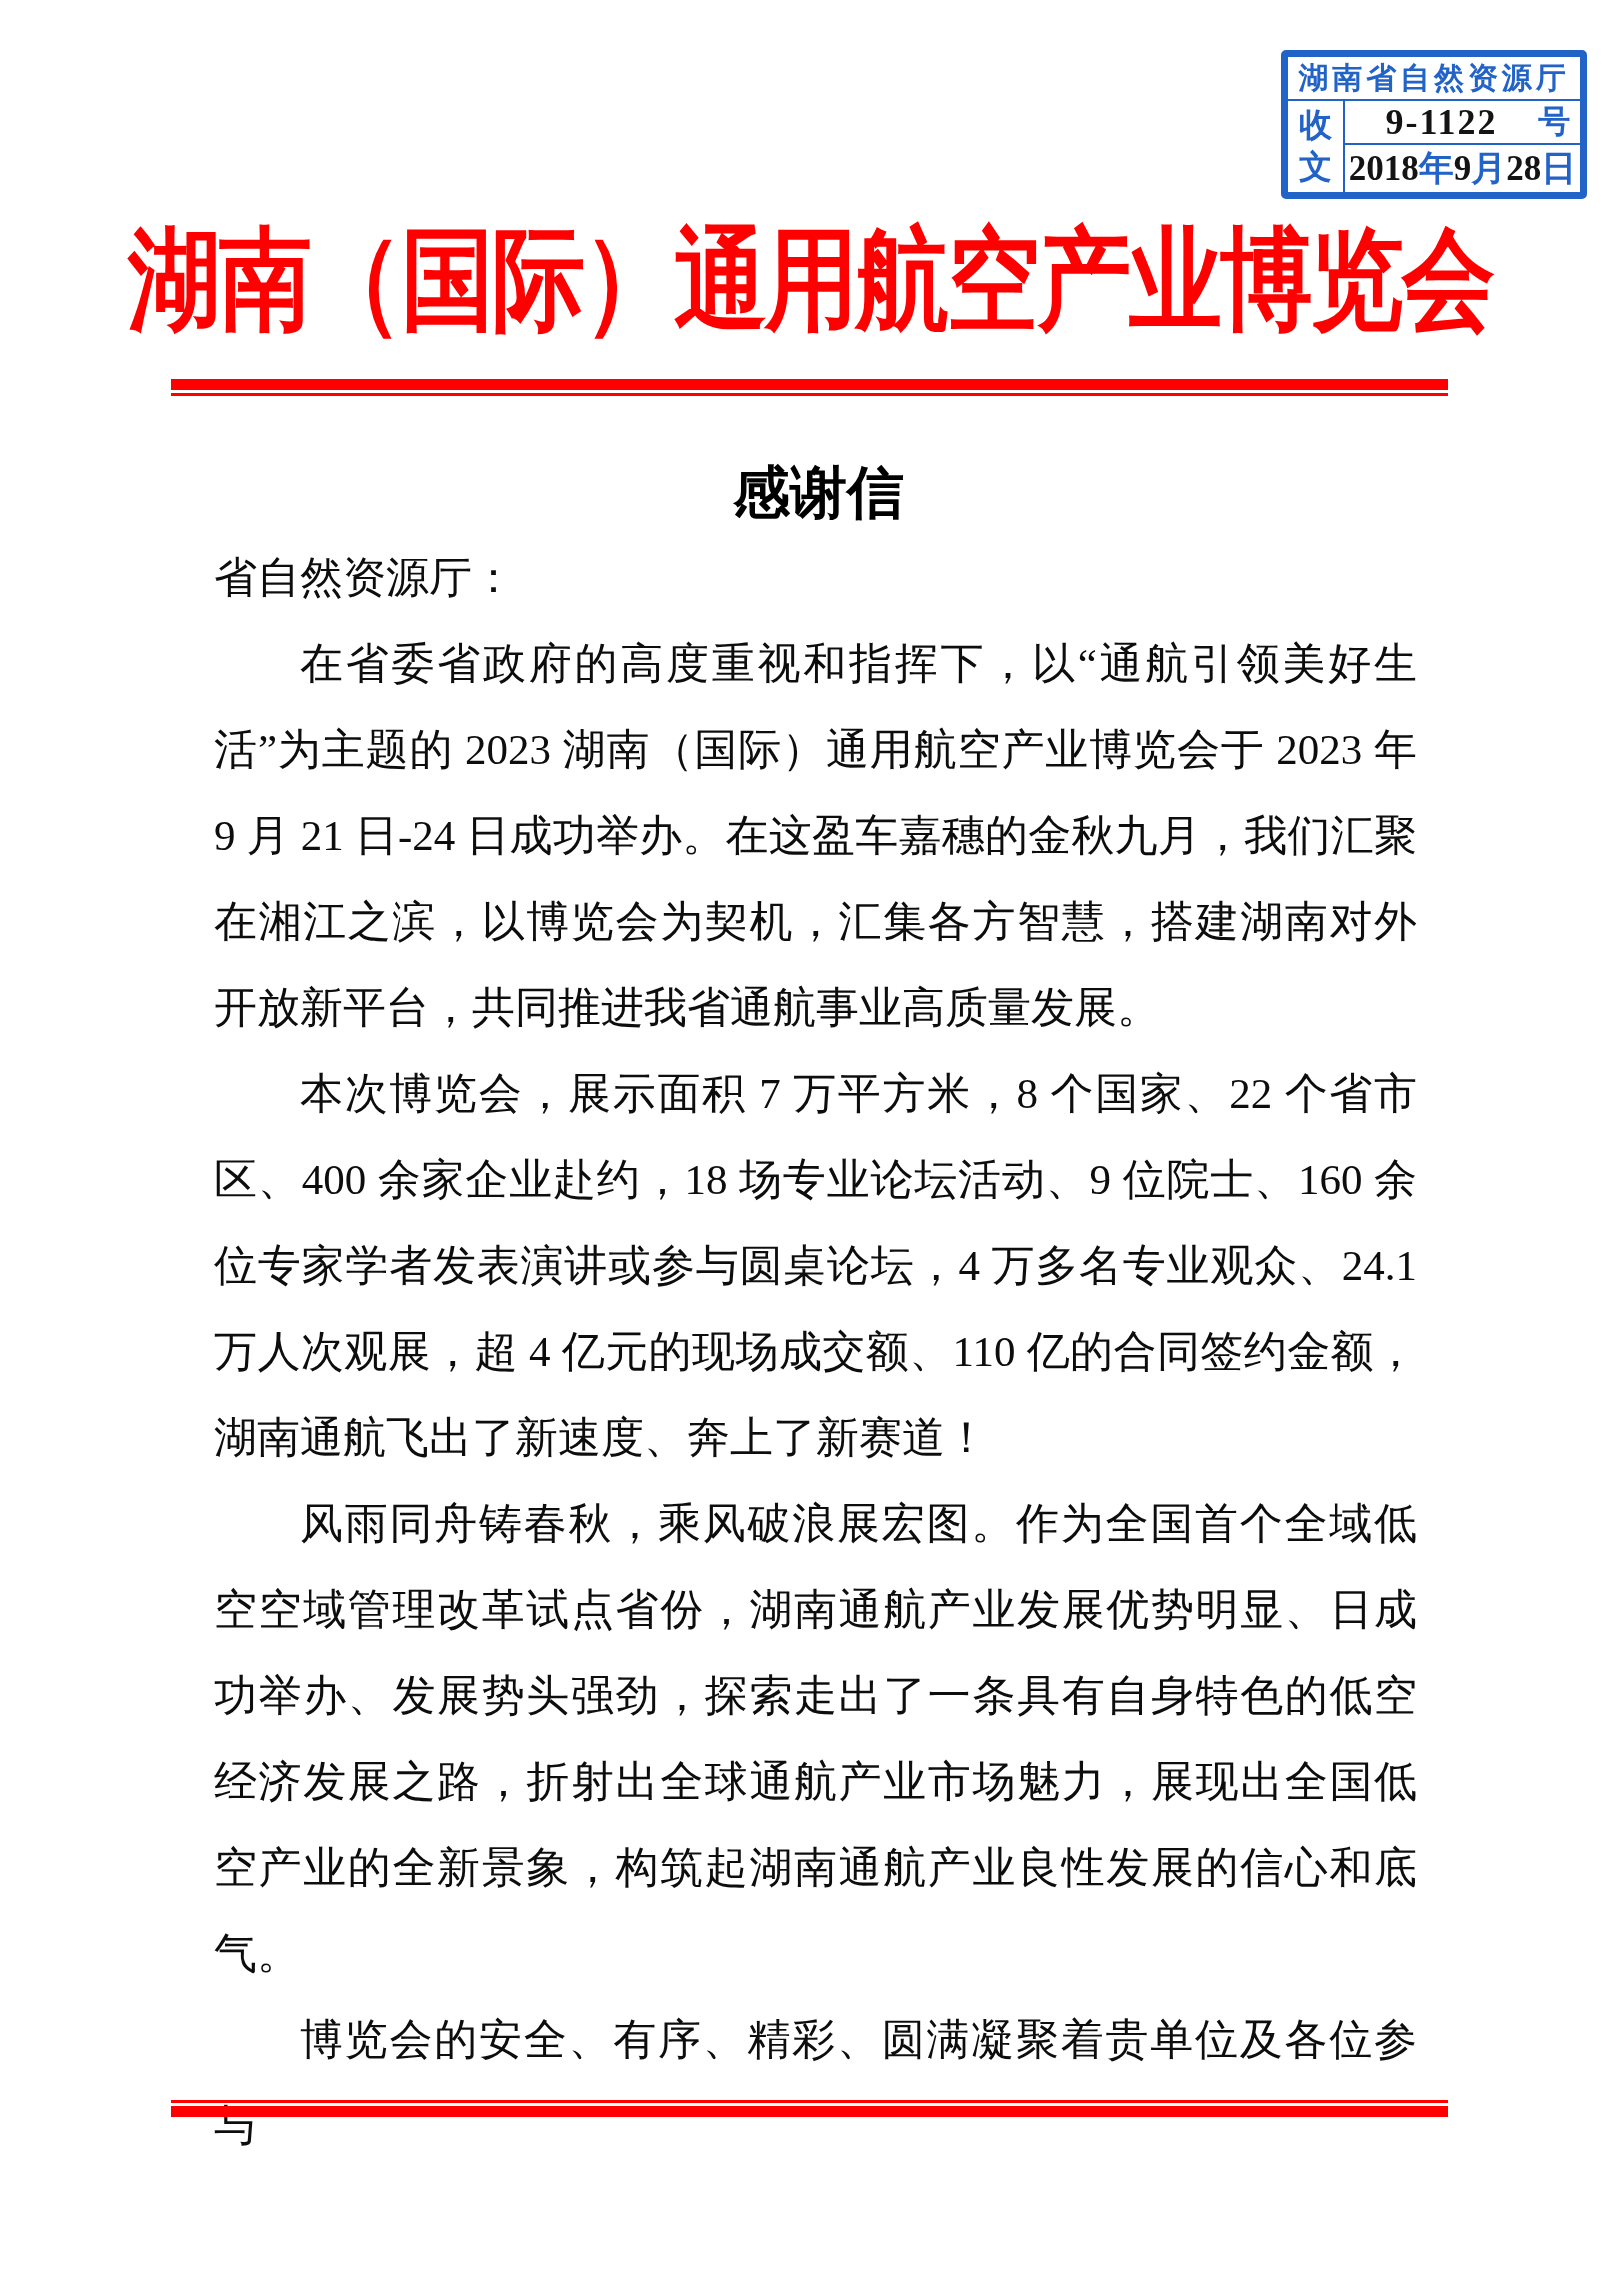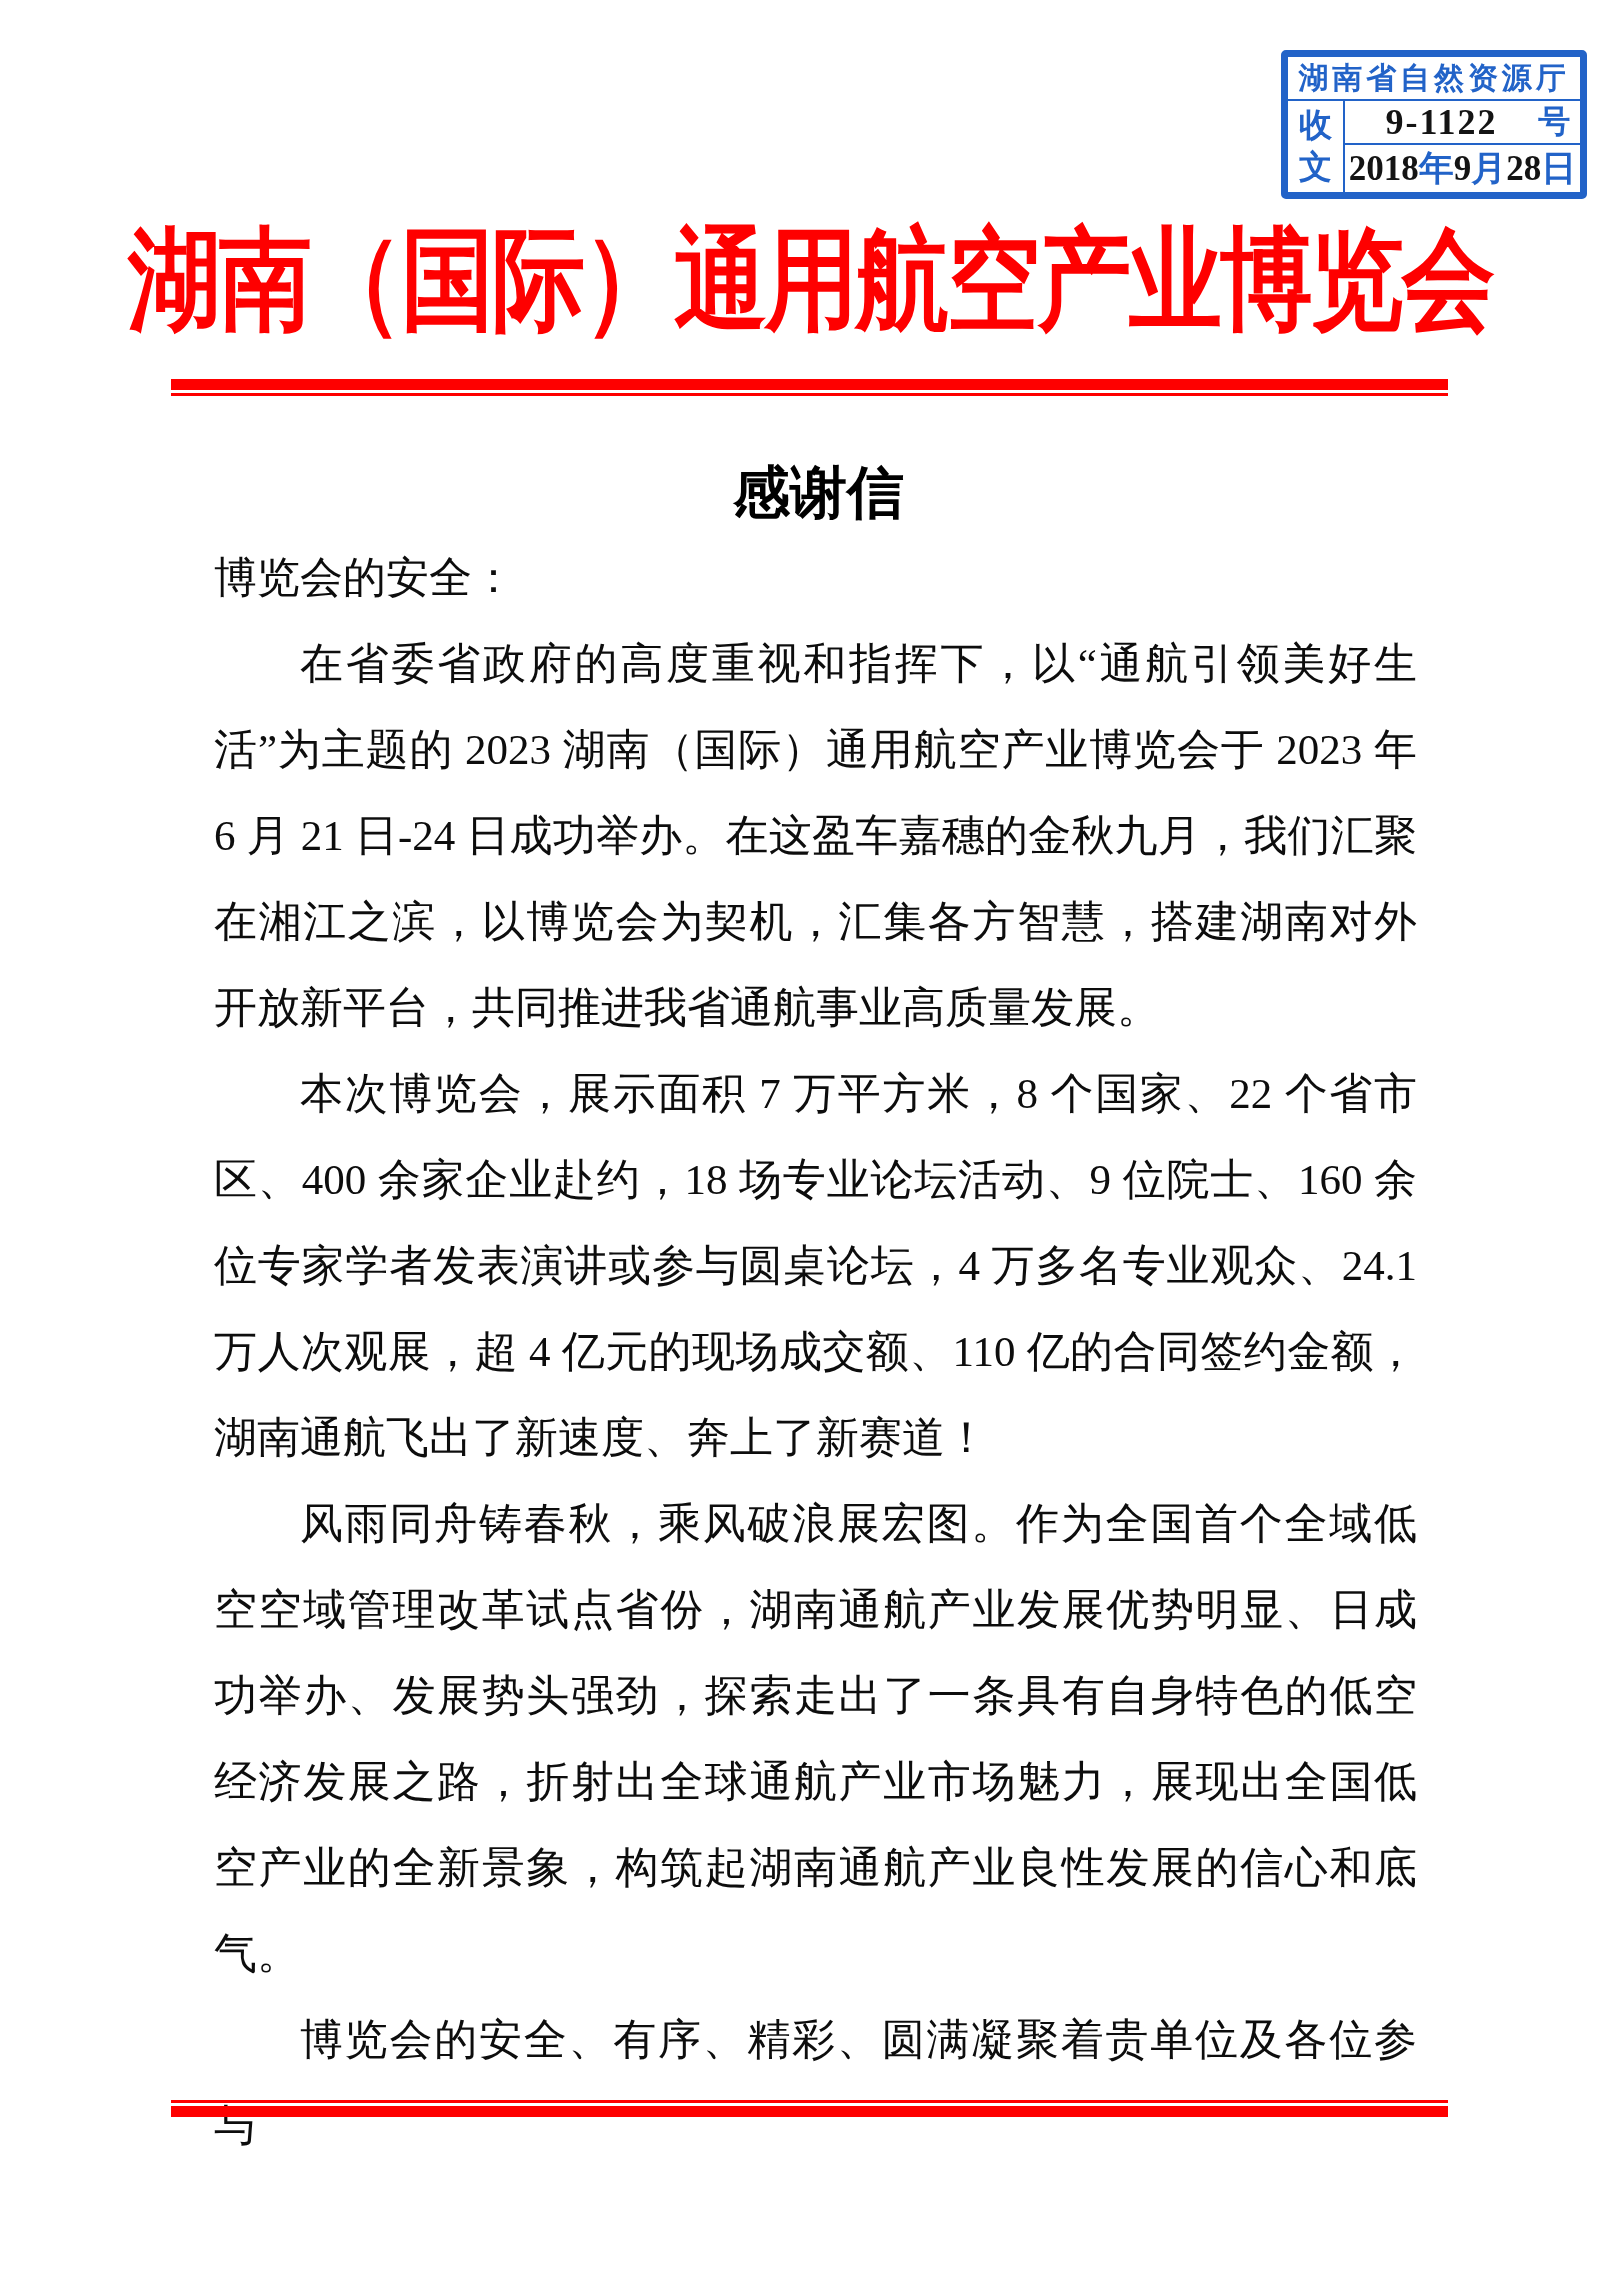--- a/index.html
+++ b/index.html
@@ -117,22 +117,22 @@
 <div class="masthead-title">湖南（国际）通用航空产业博览会</div>
 <div class="rule rule-header">
   <div class="bar-thick"></div>
   <div class="bar-gap"></div>
   <div class="bar-thin"></div>
 </div>
 
 <div class="letter-heading">感谢信</div>
 
 <div class="letter-body">
-  <p class="salutation">博览会的安全：</p>
-  <p class="para">在省委省政府的高度重视和指挥下，以“通航引领美好生活”为主题的 2023 湖南（国际）通用航空产业博览会于 2023 年 6 月 21 日-24 日成功举办。在这盈车嘉穗的金秋九月，我们汇聚在湘江之滨，以博览会为契机，汇集各方智慧，搭建湖南对外开放新平台，共同推进我省通航事业高质量发展。</p>
+  <p class="salutation">省自然资源厅：</p>
+  <p class="para">在省委省政府的高度重视和指挥下，以“通航引领美好生活”为主题的 2023 湖南（国际）通用航空产业博览会于 2023 年 9 月 21 日-24 日成功举办。在这盈车嘉穗的金秋九月，我们汇聚在湘江之滨，以博览会为契机，汇集各方智慧，搭建湖南对外开放新平台，共同推进我省通航事业高质量发展。</p>
   <p class="para">本次博览会，展示面积 7 万平方米，8 个国家、22 个省市区、400 余家企业赴约，18 场专业论坛活动、9 位院士、160 余位专家学者发表演讲或参与圆桌论坛，4 万多名专业观众、24.1 万人次观展，超 4 亿元的现场成交额、110 亿的合同签约金额，湖南通航飞出了新速度、奔上了新赛道！</p>
   <p class="para">风雨同舟铸春秋，乘风破浪展宏图。作为全国首个全域低空空域管理改革试点省份，湖南通航产业发展优势明显、日成功举办、发展势头强劲，探索走出了一条具有自身特色的低空经济发展之路，折射出全球通航产业市场魅力，展现出全国低空产业的全新景象，构筑起湖南通航产业良性发展的信心和底气。</p>
   <p class="para">博览会的安全、有序、精彩、圆满凝聚着贵单位及各位参与</p>
 </div>
 
 <div class="rule rule-footer">
   <div class="bar-thin"></div>
   <div class="bar-gap"></div>
   <div class="bar-thick"></div>
 </div>

